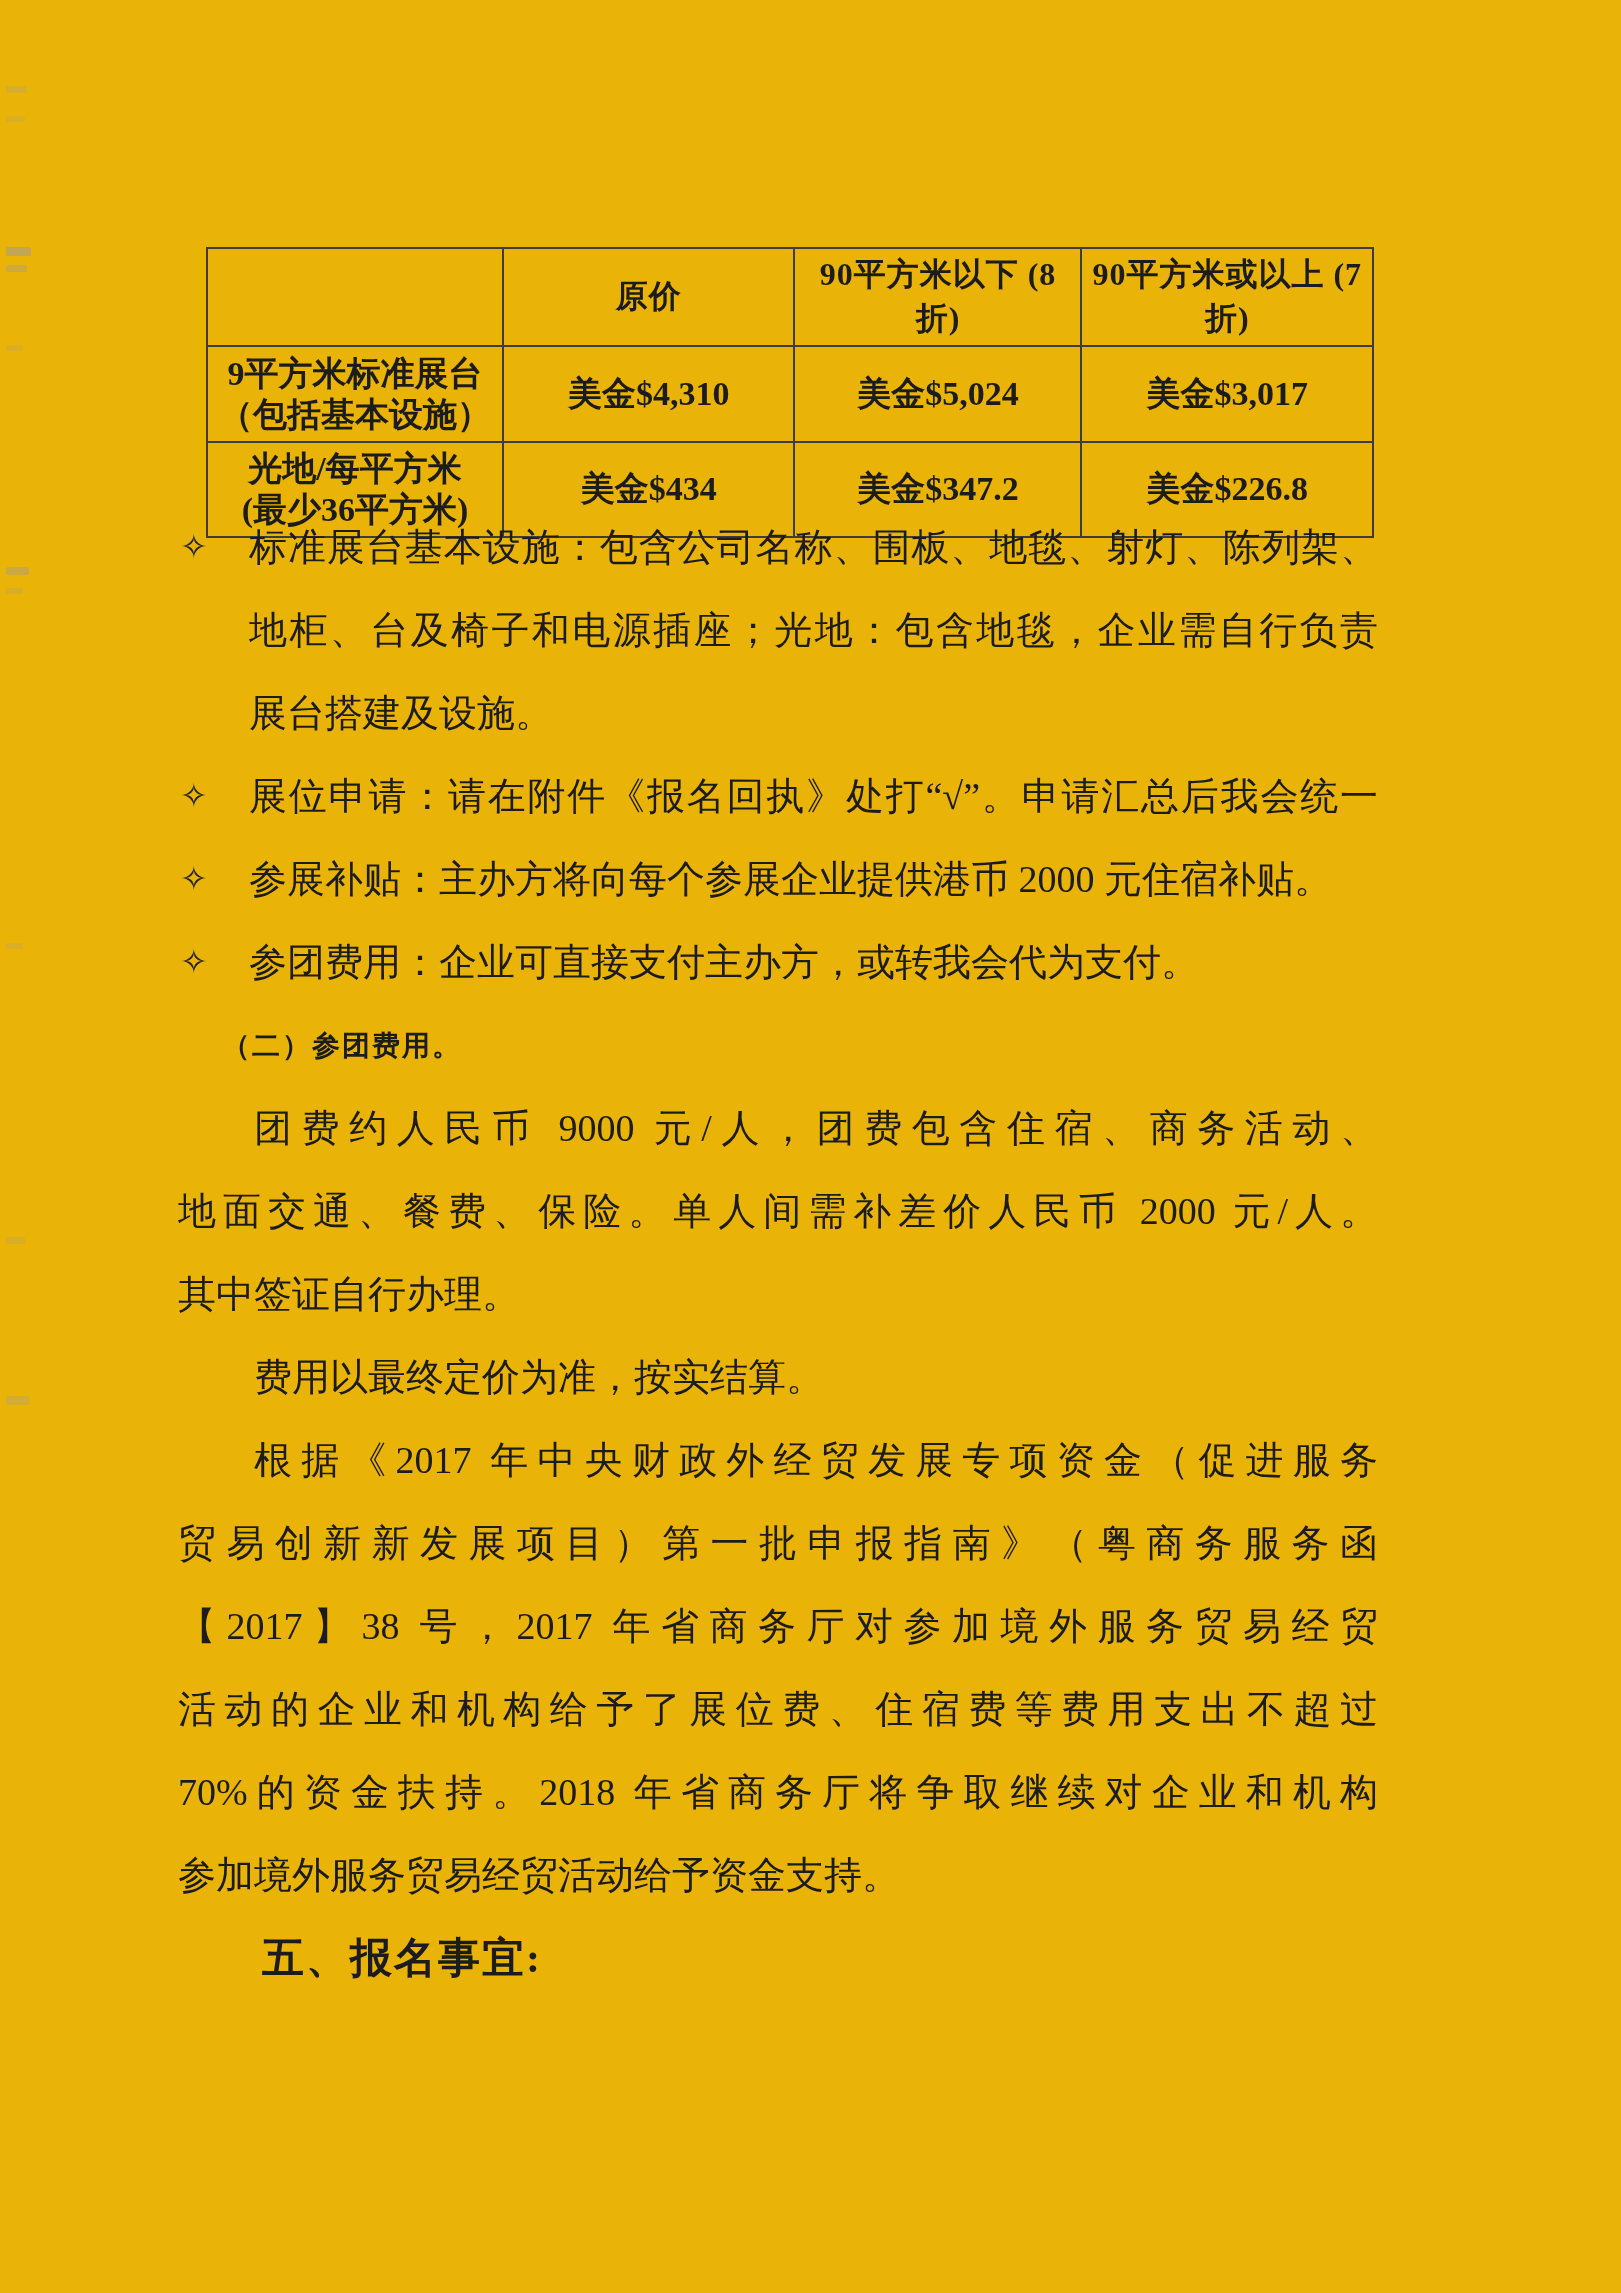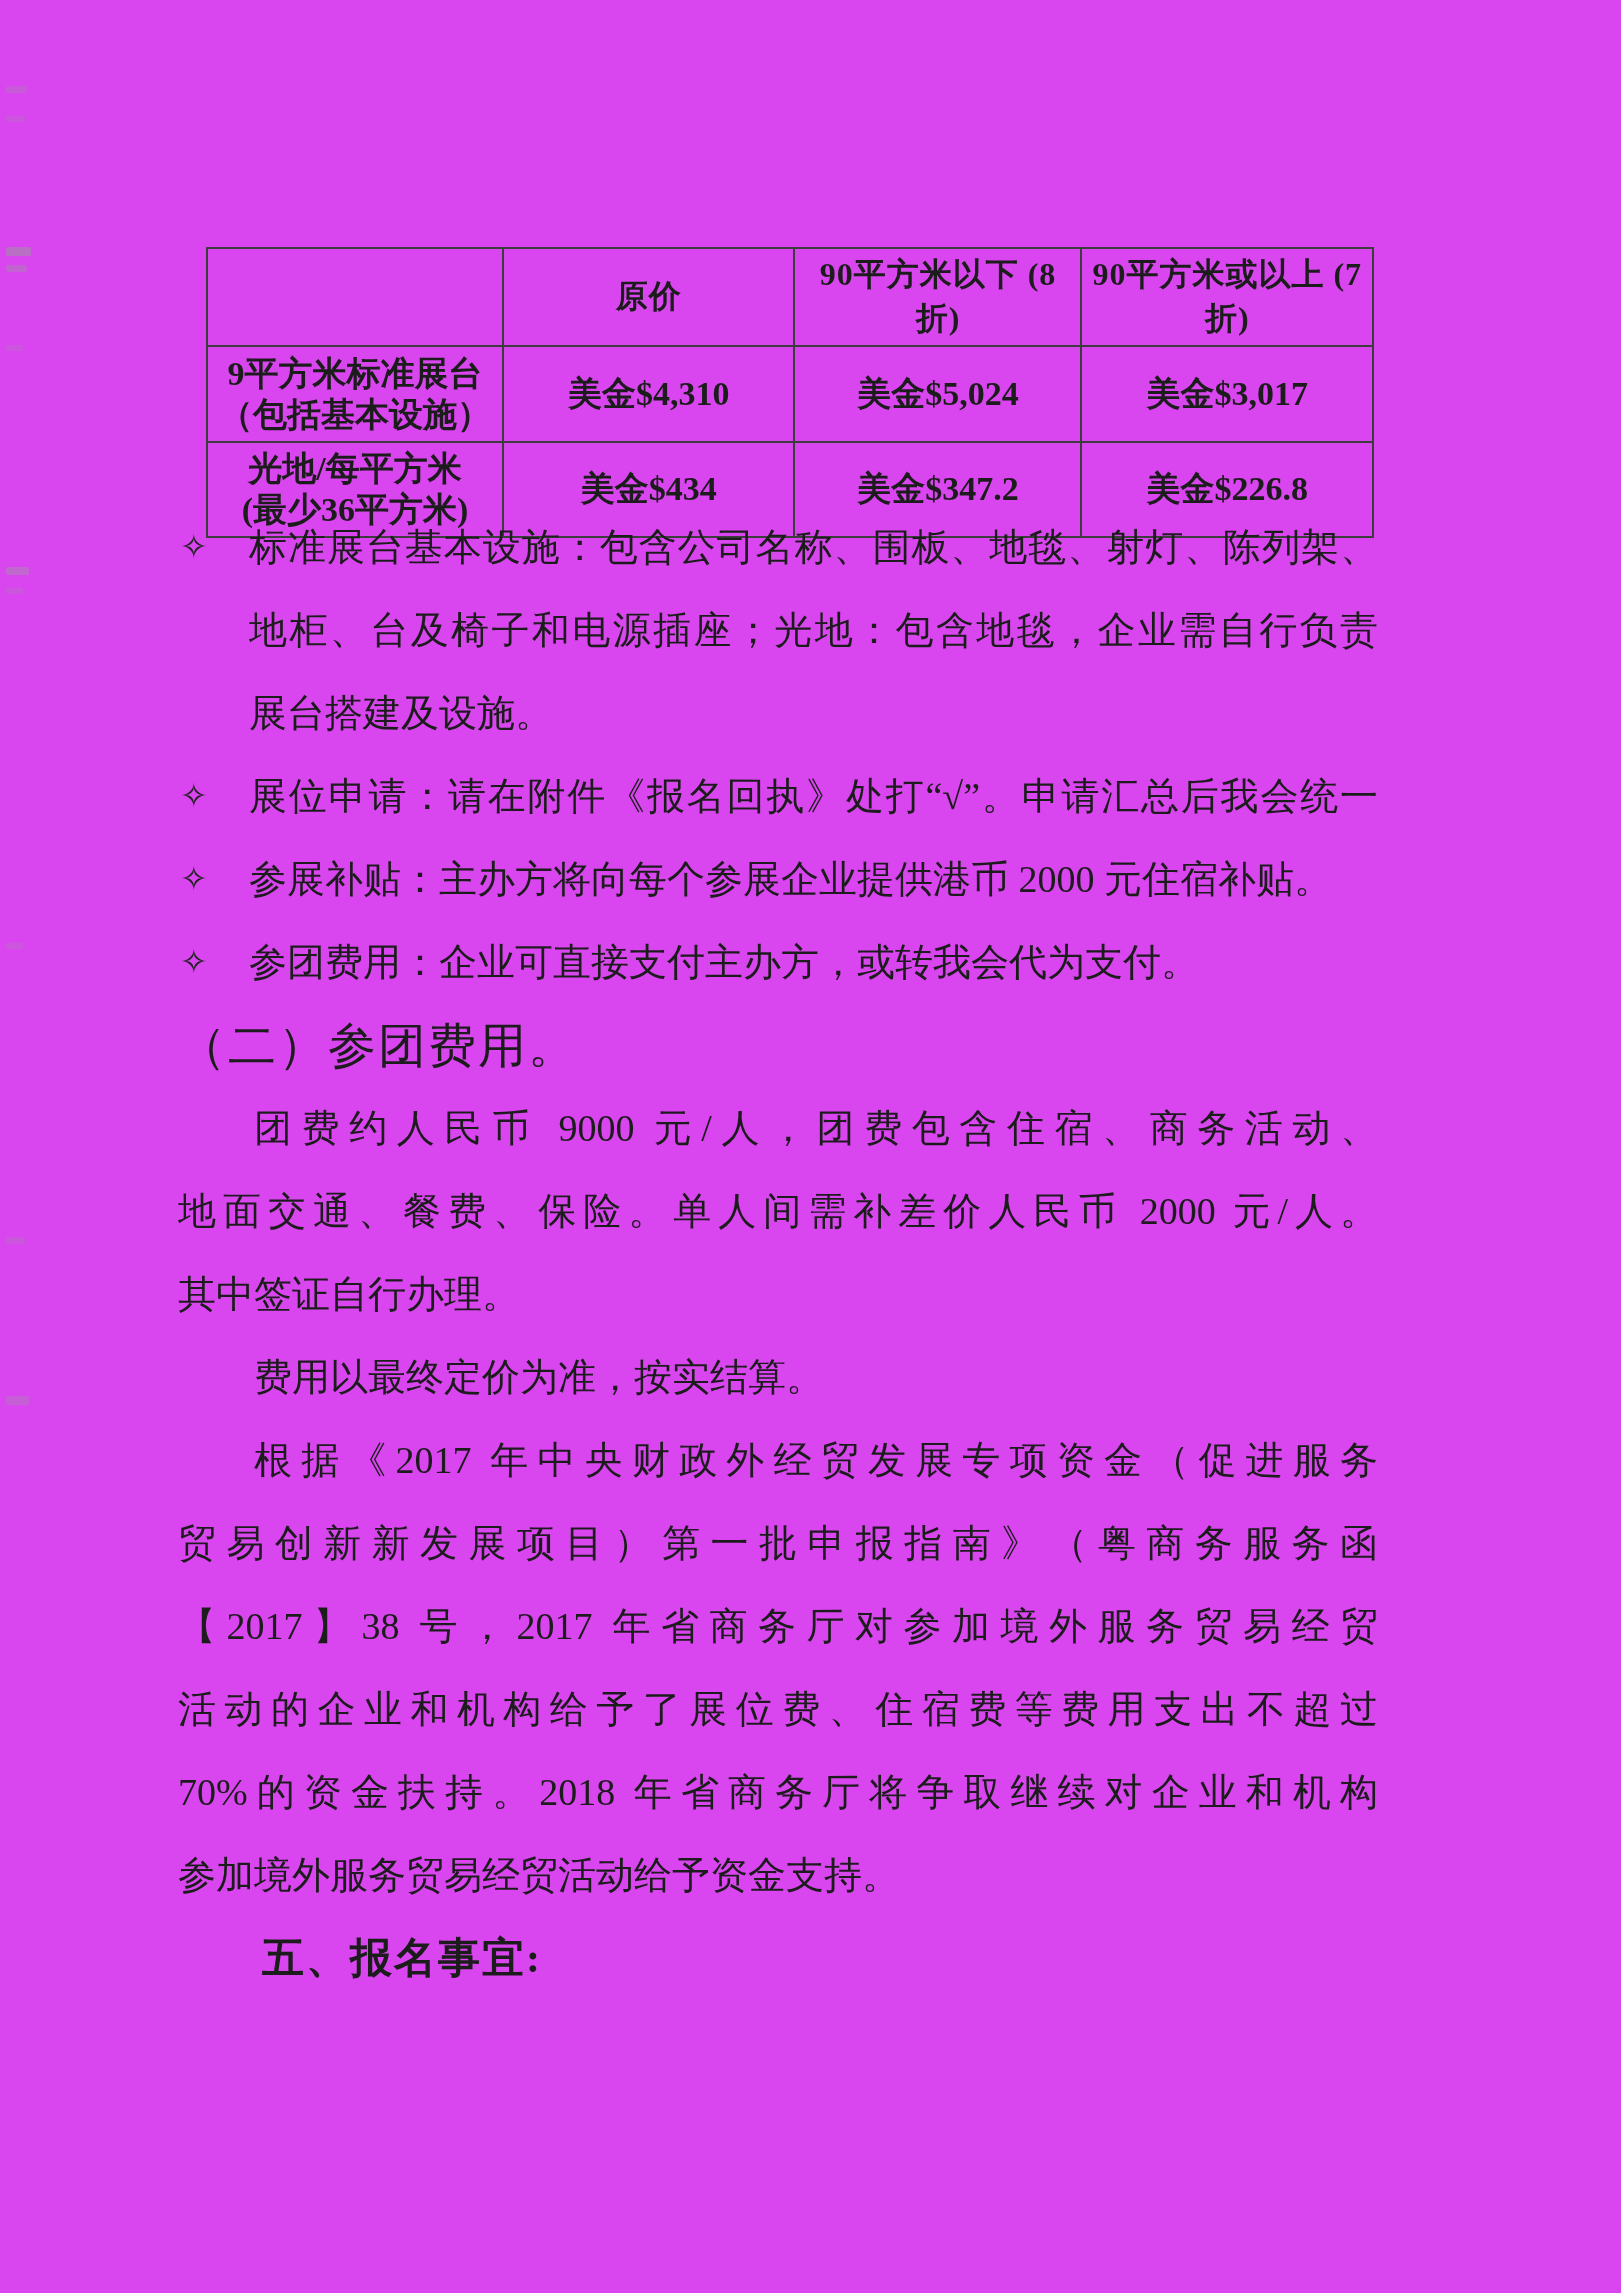--- a/index.html
+++ b/index.html
@@ -1,19 +1,19 @@
 <!DOCTYPE html>
 <html><head>
 <meta charset="utf-8">
 <style>
   html,body{margin:0;padding:0;background:#e8e8e8;}
   .page{
     position:relative;
     width:1621px;height:2294px;
-    background:#d946ef;
+    background:#eab308;
     font-family:"Liberation Serif","DejaVu Serif",serif;
     color:#1c1c1c;
     overflow:hidden;
   }
   
   .artifacts i{position:absolute;left:5.9px;background:#9a9a9a;opacity:.35;border-radius:2px;display:block;}
   .artifacts i:nth-of-type(1){top:86px;width:21.6px;height:6.9px;opacity:.25;}
   .artifacts i:nth-of-type(2){top:116px;width:19.6px;height:5.9px;opacity:.2;}
   .artifacts i:nth-of-type(3){top:247px;width:25.5px;height:8.8px;opacity:.5;}
   .artifacts i:nth-of-type(4){top:265px;width:21.6px;height:6.9px;opacity:.35;}
@@ -46,21 +46,21 @@
     font-size:38px;line-height:83px;
   }
   .line{text-align:justify;text-align-last:justify;word-break:keep-all;}
   .line.last{text-align-last:left;}
   .para .line:first-child{text-indent:2em;}
   .bullet{position:relative;padding-left:71px;}
   .bullet .marker{
     position:absolute;left:2px;top:0;
     font-size:33px;line-height:83px;color:#222;
   }
-  .h2{font-weight:normal;font-size:48px;line-height:83px;letter-spacing:2px;}
+  .h2{font-weight:bold;font-size:28px;line-height:83px;letter-spacing:2px;margin-left:44px;}
   .h5{font-weight:bold;font-size:42px;line-height:83px;text-indent:2em;letter-spacing:2px;}
 </style>
 </head>
 <body>
 
 <div class="page">
 
   <div class="artifacts">
     <i></i>
       <i></i>

